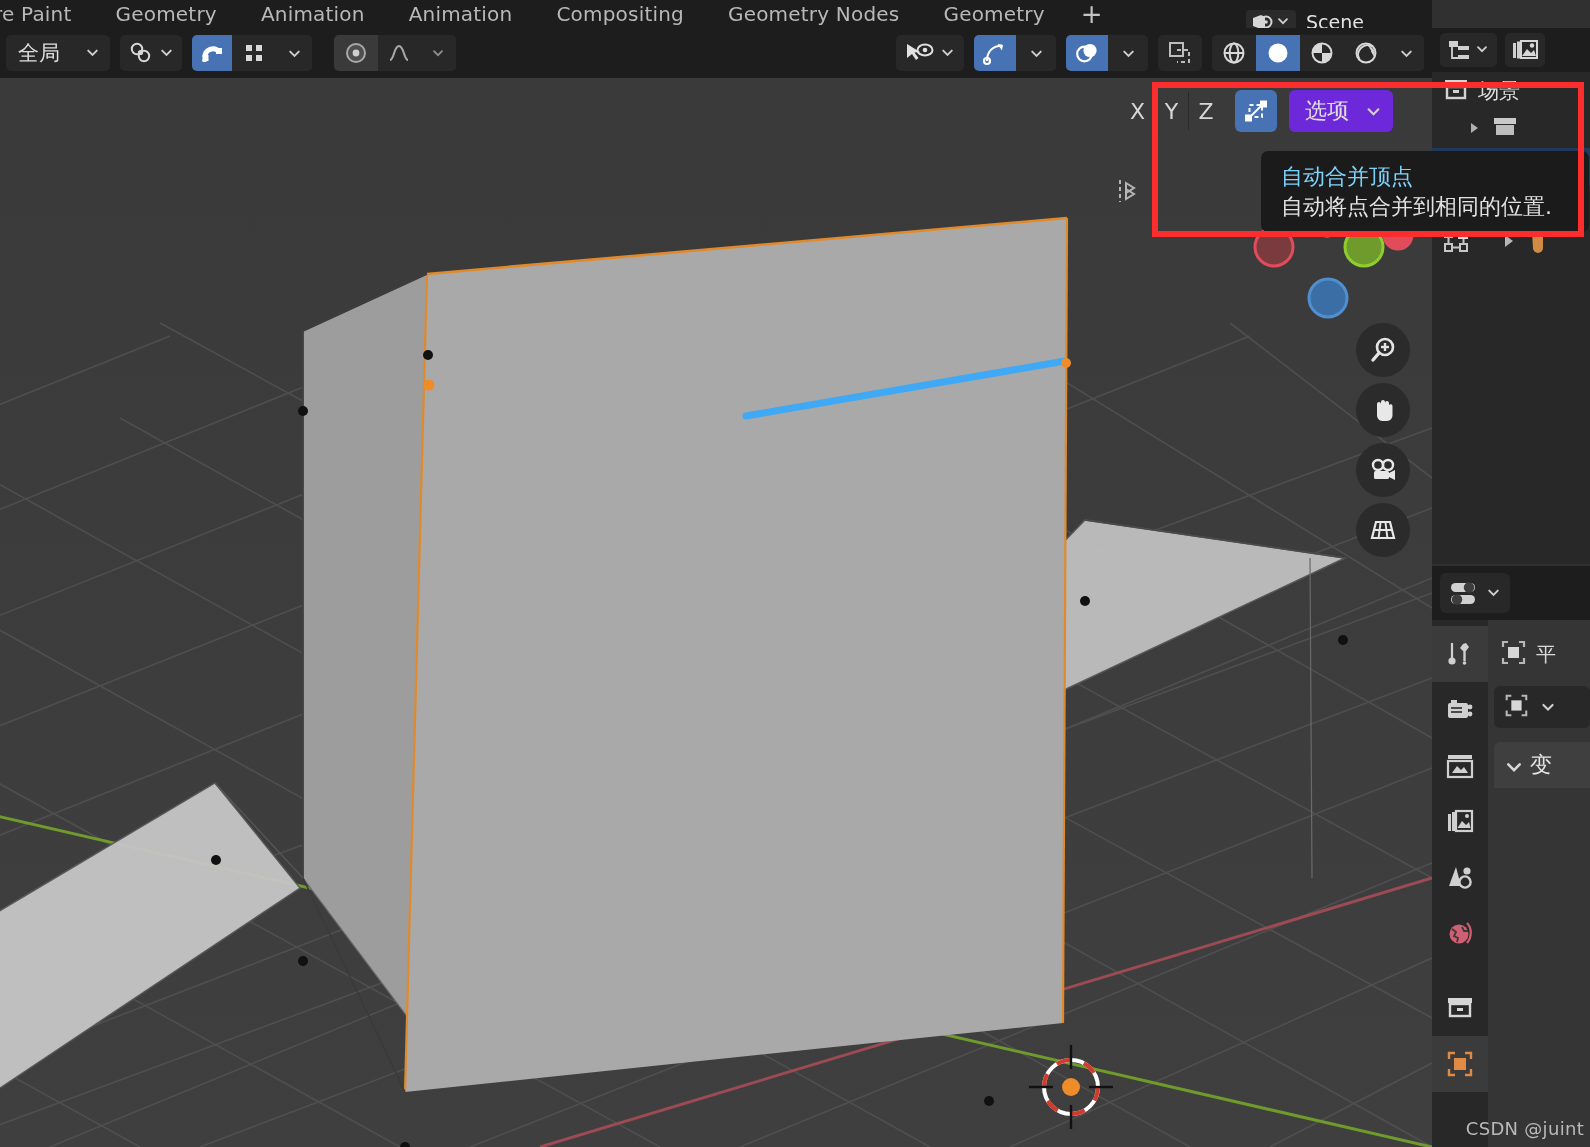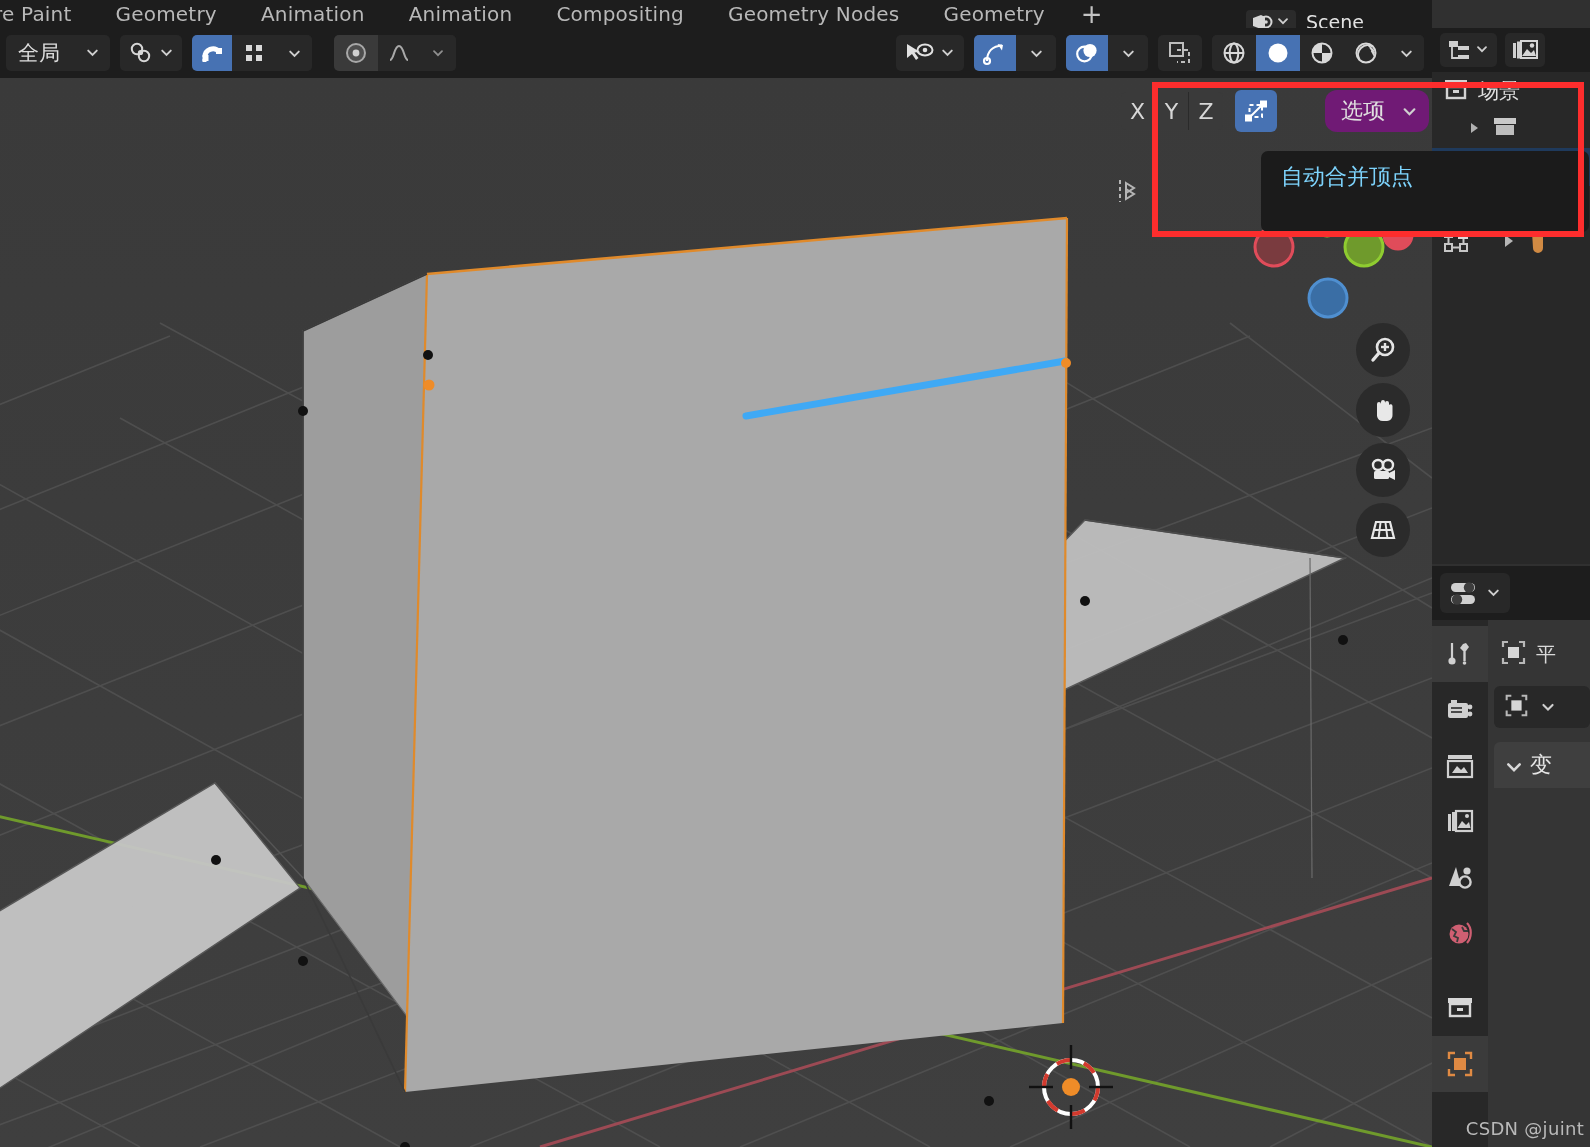--- a/index.html
+++ b/index.html
@@ -84,22 +84,22 @@
   }
   .xyz{ display:flex; align-items:center; }
   .xyz .seg{ height:38px; min-width:34px; background:#3a3a3a; border-right:1px solid #2a2a2a; font-size:22px; color:#d7d7d7;}
   .xyz .seg:last-child{ border-right:none; }
   .automerge{
     width:42px; height:42px; background:#4772b3; border-radius:6px;
     display:flex; align-items:center; justify-content:center;
   }
   .opt-field{
     display:flex; align-items:center; gap:16px;
-    background:#701a75; border-radius:12px; height:42px; padding:0 12px 0 16px;
-    color:#e0e0e0; font-size:22px;margin-left:36px;
+    background:#6d28d9; border-radius:6px; height:42px; padding:0 12px 0 16px;
+    color:#e0e0e0; font-size:22px;
   }
 
   
   .annot{
     position:absolute; left:1152px; top:82px; width:432px; height:155px;
     border:6px solid #fd2d2d; z-index:60; pointer-events:none;
   }
 
   
   .tooltip{
@@ -541,20 +541,21 @@
       <span class="chev">
         <svg width="17" height="17" viewBox="0 0 14 14">
             <path d="M3 5.2 L7 9.2 L11 5.2" fill="none" stroke="#cfcfcf" stroke-width="1.8" stroke-linecap="round"></path>
           </svg>
       </span>
     </div>
   </div>
 
   <div class="tooltip">
     <div class="t1">自动合并顶点</div>
+    <div class="t2">自动将点合并到相同的位置.</div>
   </div>
 
   <div class="annot"></div>
 
   <div class="rightcol">
 
     <div class="outliner">
       <div class="outliner-header">
         <div class="oh-btn">
           <svg width="26" height="24" viewBox="0 0 26 24">

